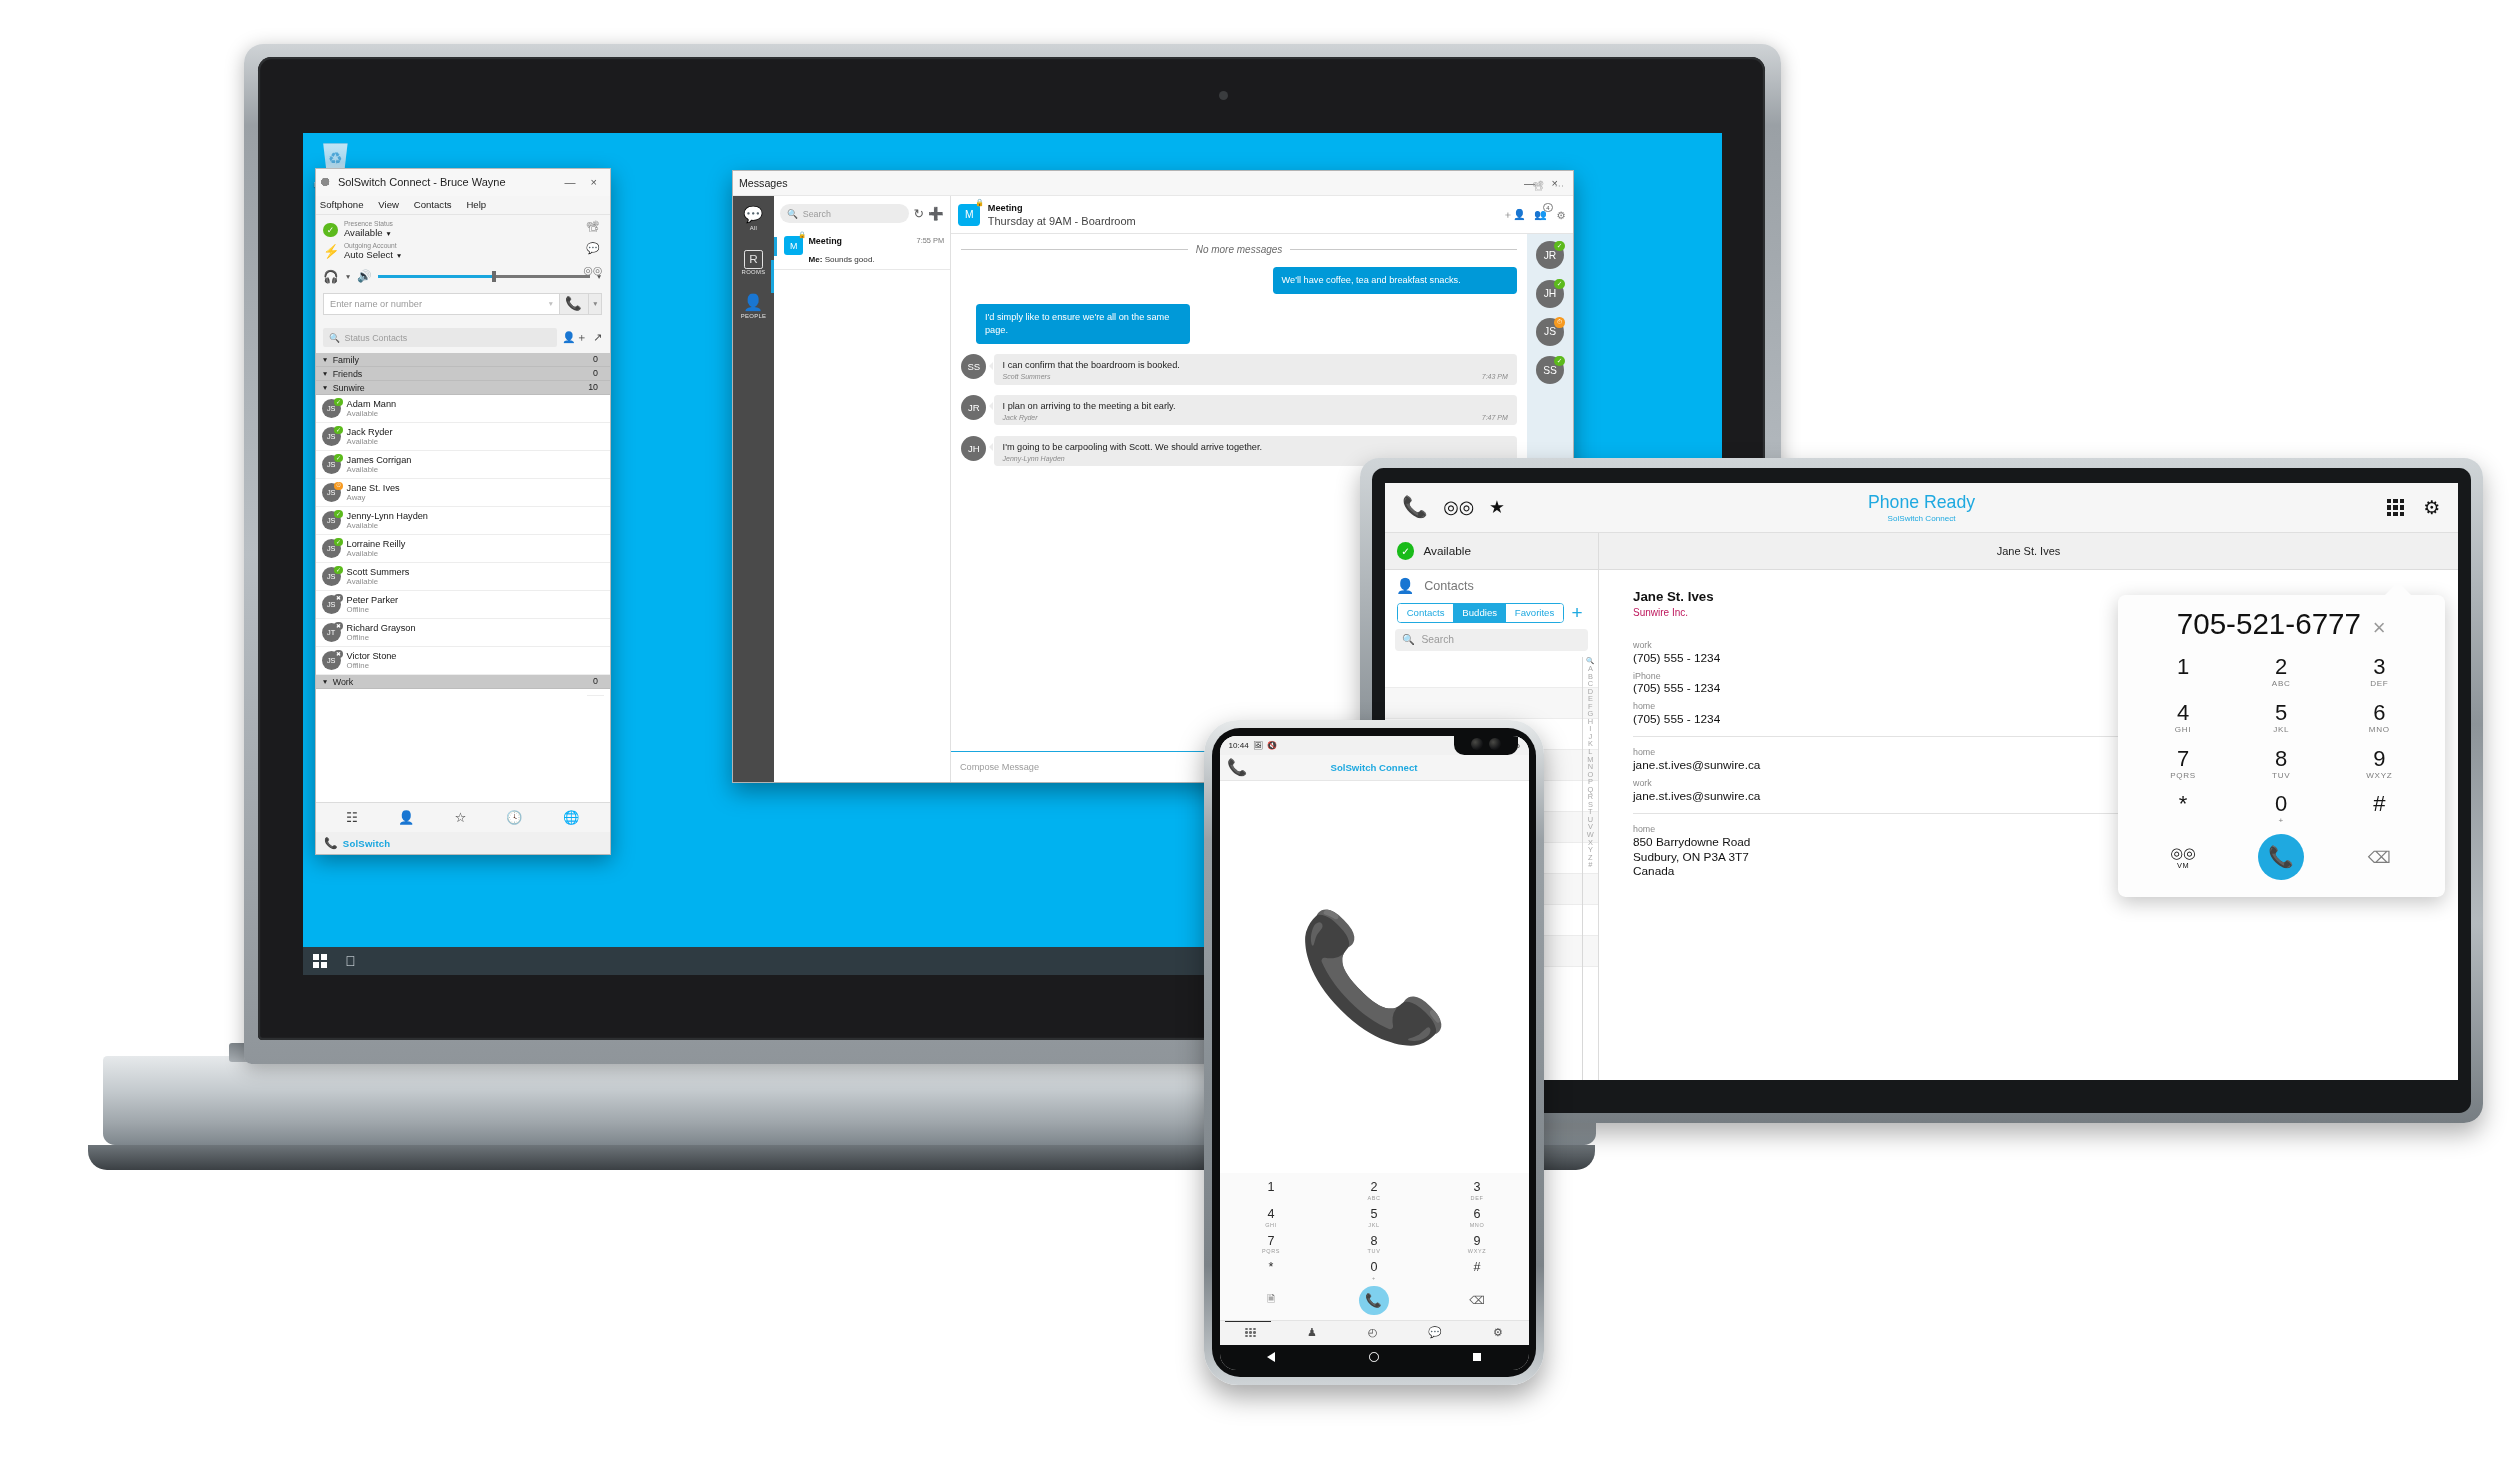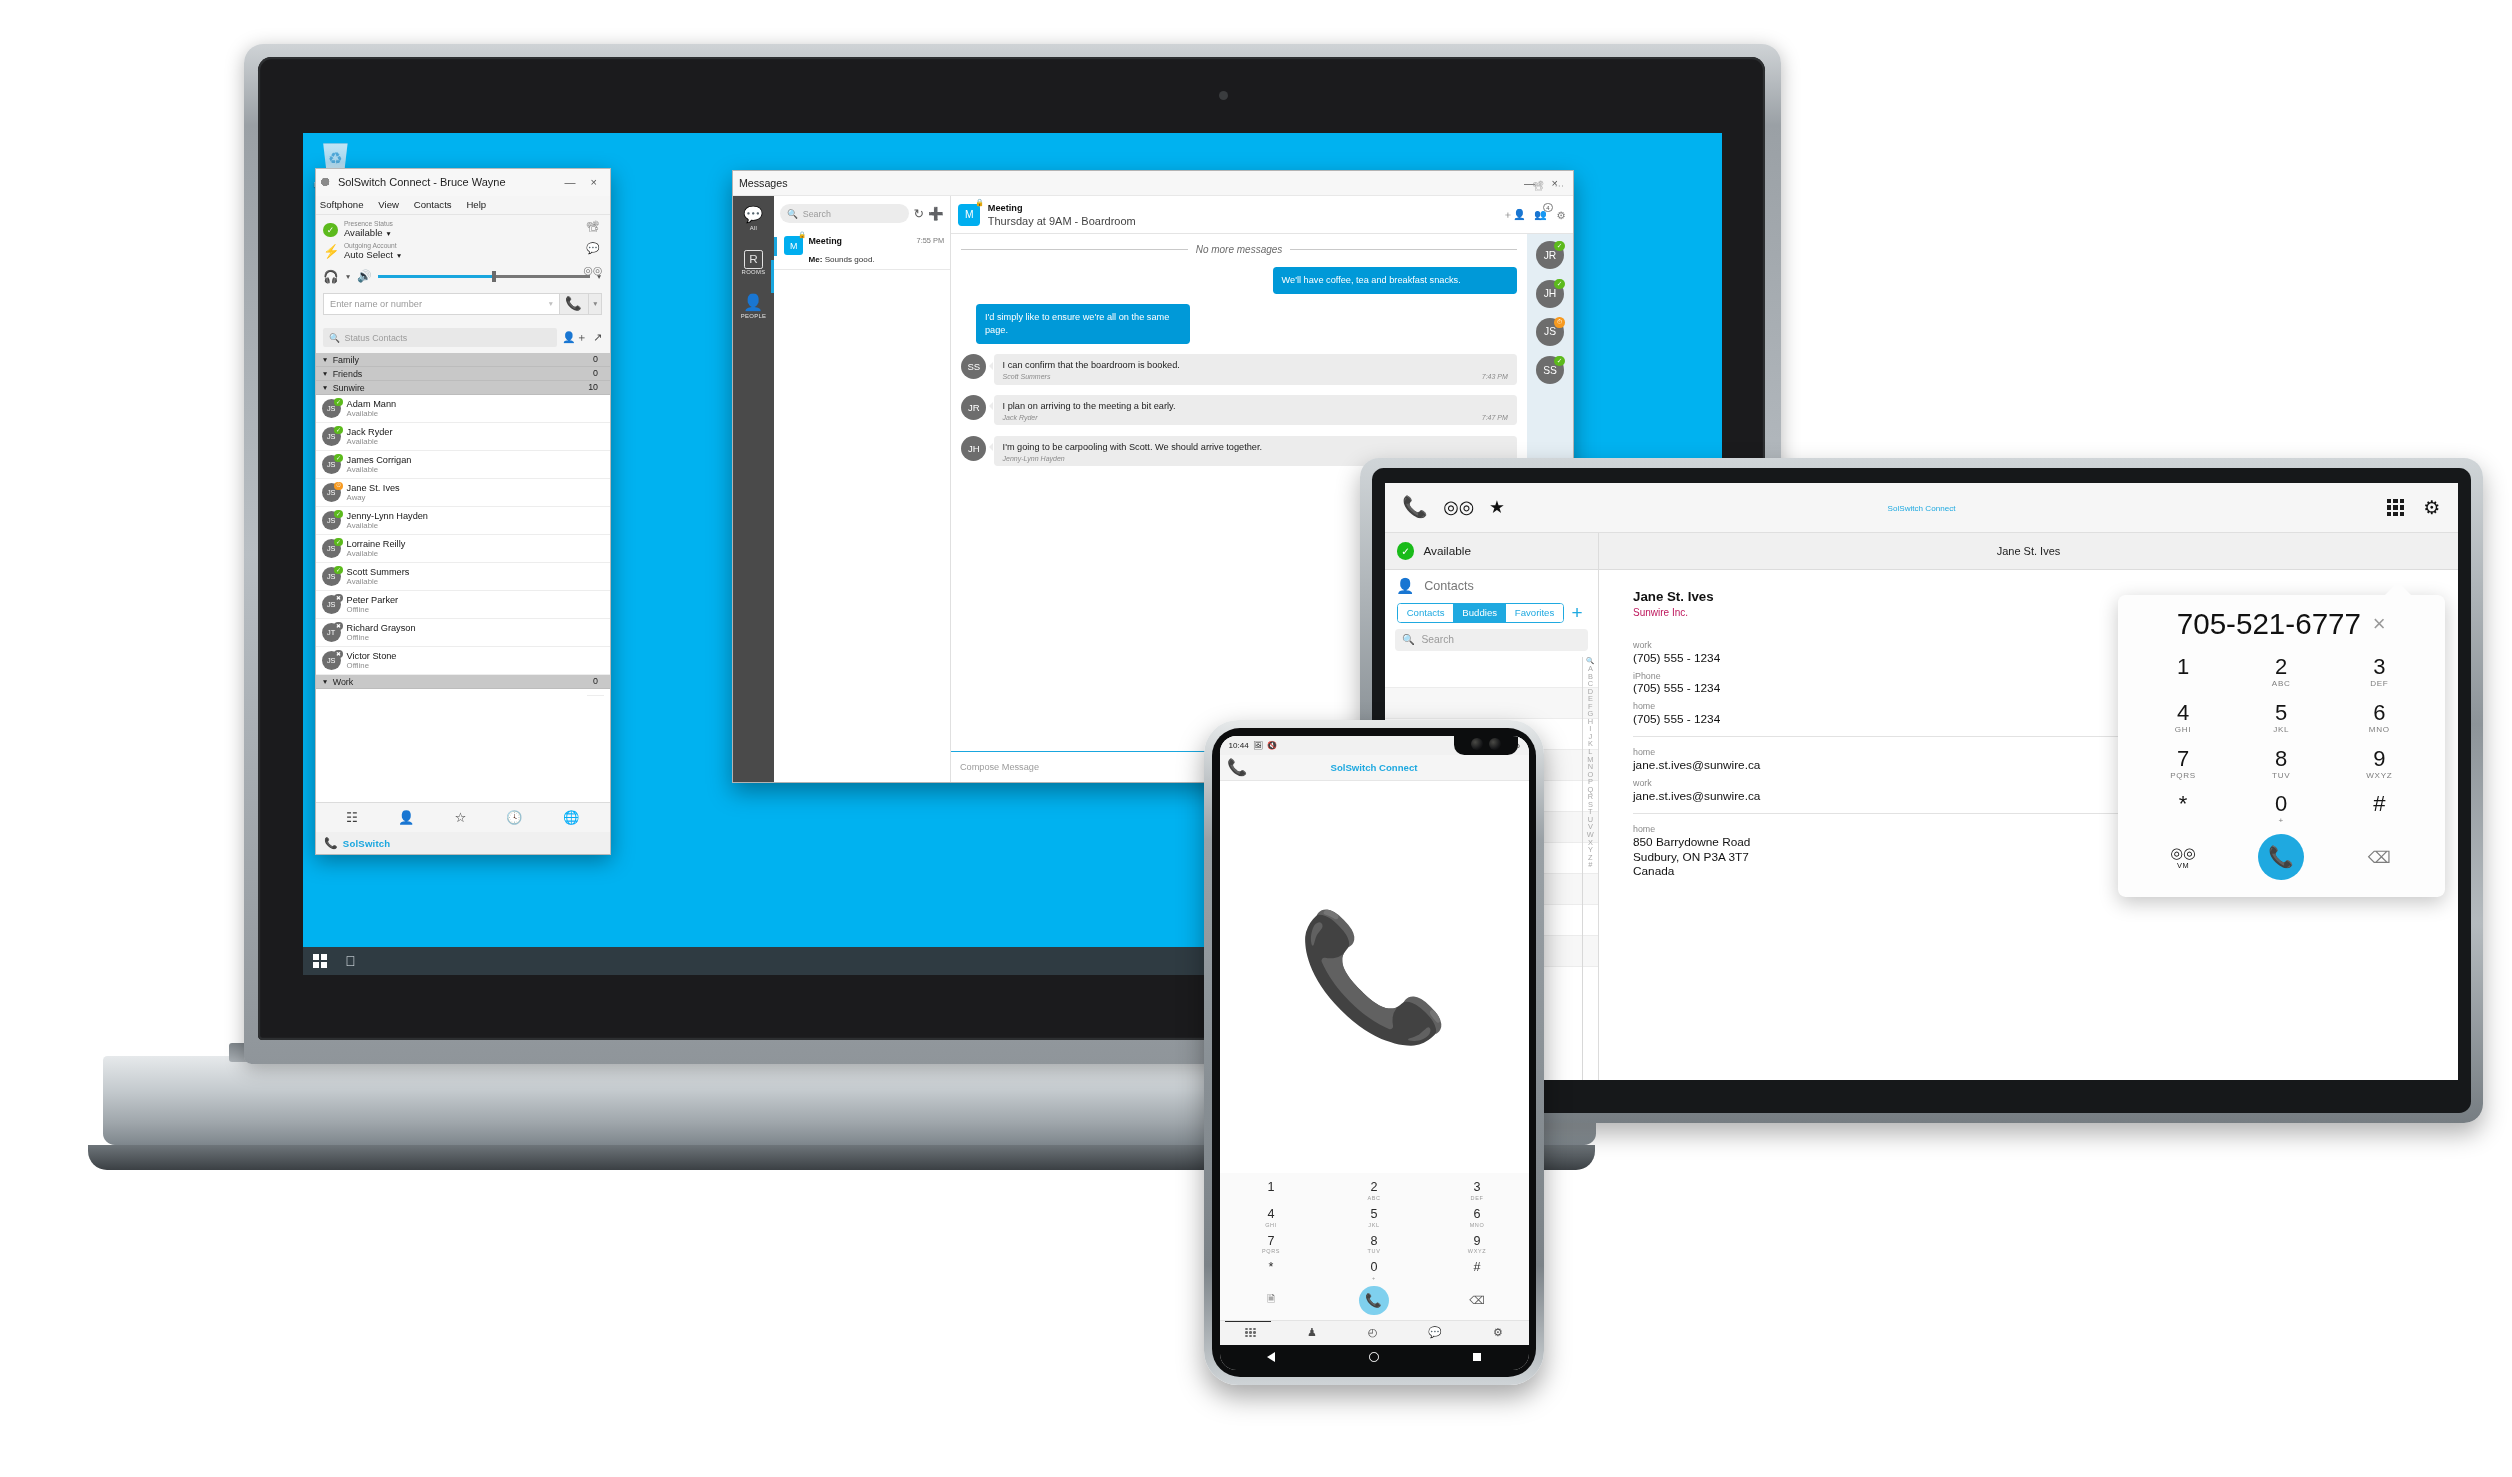--- a/index.html
+++ b/index.html
@@ -213,21 +213,21 @@
   .tw-card .co { font-size:10px; color:#be185d; margin-top:3px;}
   .tw-card .sec { margin-top:22px; }
   .tw-card .lb { font-size:8.9px; color:#8a8a8a; }
   .tw-card .vl { font-size:11.8px; color:#111; margin-top:0.7px; margin-bottom:5.9px;}
   .tw-card hr { border:none; border-top:0.7px solid #e2e2e2; margin:10.3px 34px 10.3px 0; }
 
   .dialpad { position:absolute; right:13.3px; top:62px; width:327px; background:#fdfdfd;
      border-radius:7.4px; box-shadow:0 5.9px 19px rgba(0,0,0,.22); padding:7.4px 16.3px 16.3px 16.3px;}
   .dialpad .arrow { position:absolute; right:34px; top:-12.6px; width:0;height:0;
      border-left:13.3px solid transparent; border-right:13.3px solid transparent; border-bottom:13.3px solid #fdfdfd;}
-  .dp-num { display:flex; align-items:center; justify-content:center; gap:11.8px; padding:4.4px 0 13.3px 0;}
+  .dp-num { display:flex; align-items:flex-end; justify-content:center; gap:11.8px; padding:4.4px 0 13.3px 0;}
   .dp-num .n { font-size:29.6px; color:#111; }
   .dp-num .x { font-size:22px; color:#9a9a9a; }
   .dp-grid { display:grid; grid-template-columns:repeat(3,1fr); row-gap:11.8px; text-align:center;}
   .dp-k .d { font-size:22px; color:#141414; line-height:25px;}
   .dp-k .s { font-size:8.1px; color:#7d7d7d; letter-spacing:0.7px;}
   .dp-foot { display:grid; grid-template-columns:repeat(3,1fr); align-items:center; margin-top:8.9px; text-align:center;}
   .dp-foot .vm { font-size:14.8px; color:#111;}
   .dp-foot .vm small{ display:block; font-size:7.4px; letter-spacing:0.4px;}
   .dp-foot .call { width:46px;height:46px;border-radius:50%; background:#1fa9e0; color:#fff; font-size:20.7px; display:flex;align-items:center;justify-content:center; margin:0 auto;}
   .dp-foot .bk { font-size:16.3px; color:#7d7d7d; }
@@ -645,20 +645,21 @@
     <div class="tb-inner"></div>
     <div class="tb-screen">
 
       <div class="tw-head">
         <div class="tw-left">
           <span class="lg">📞</span>
           <span class="vm">◎◎</span>
           <span class="st">★</span>
         </div>
         <div class="tw-center">
+          <div class="t1">Phone Ready</div>
           <div class="t2">SolSwitch Connect</div>
         </div>
         <div class="tw-right">
           <span class="grid9">
               <i></i>
               <i></i>
               <i></i>
               <i></i>
               <i></i>
               <i></i>

